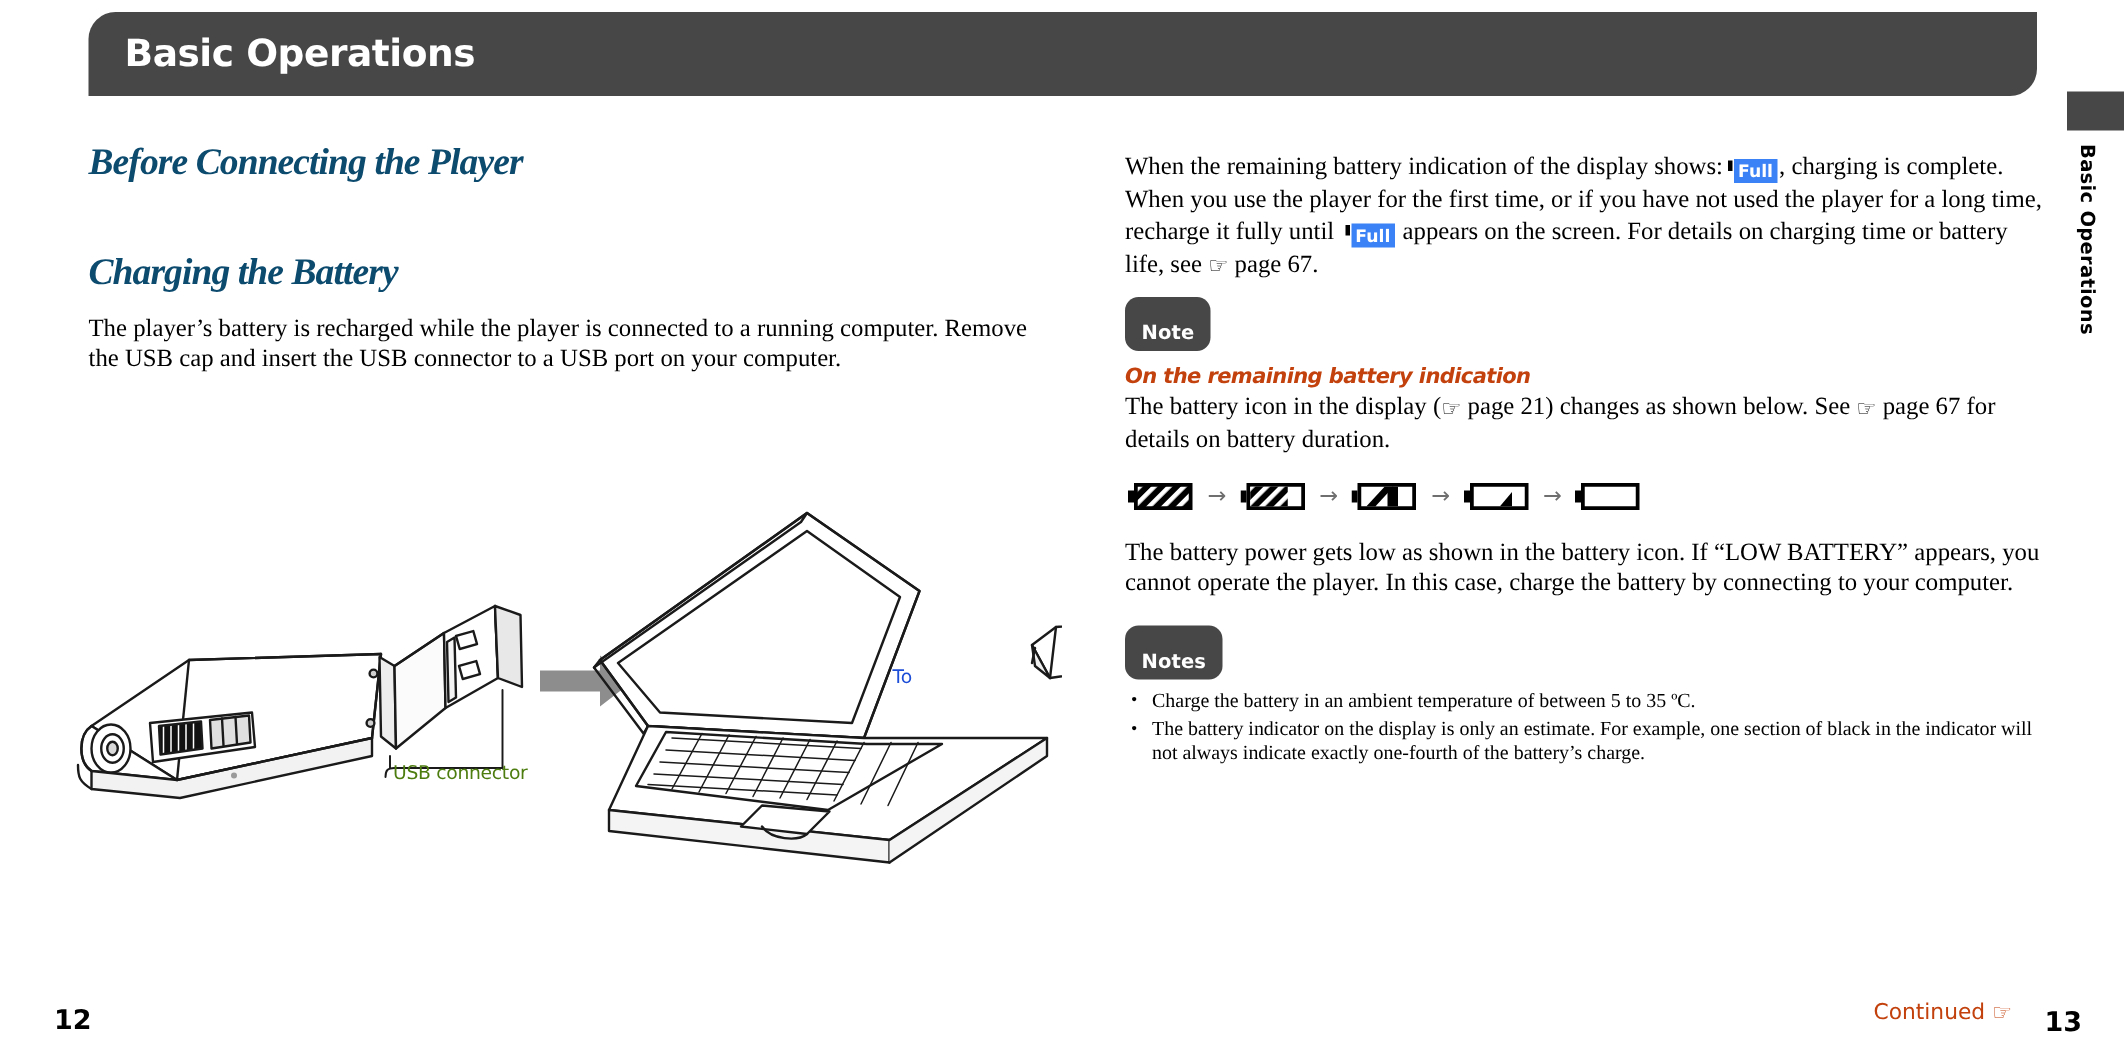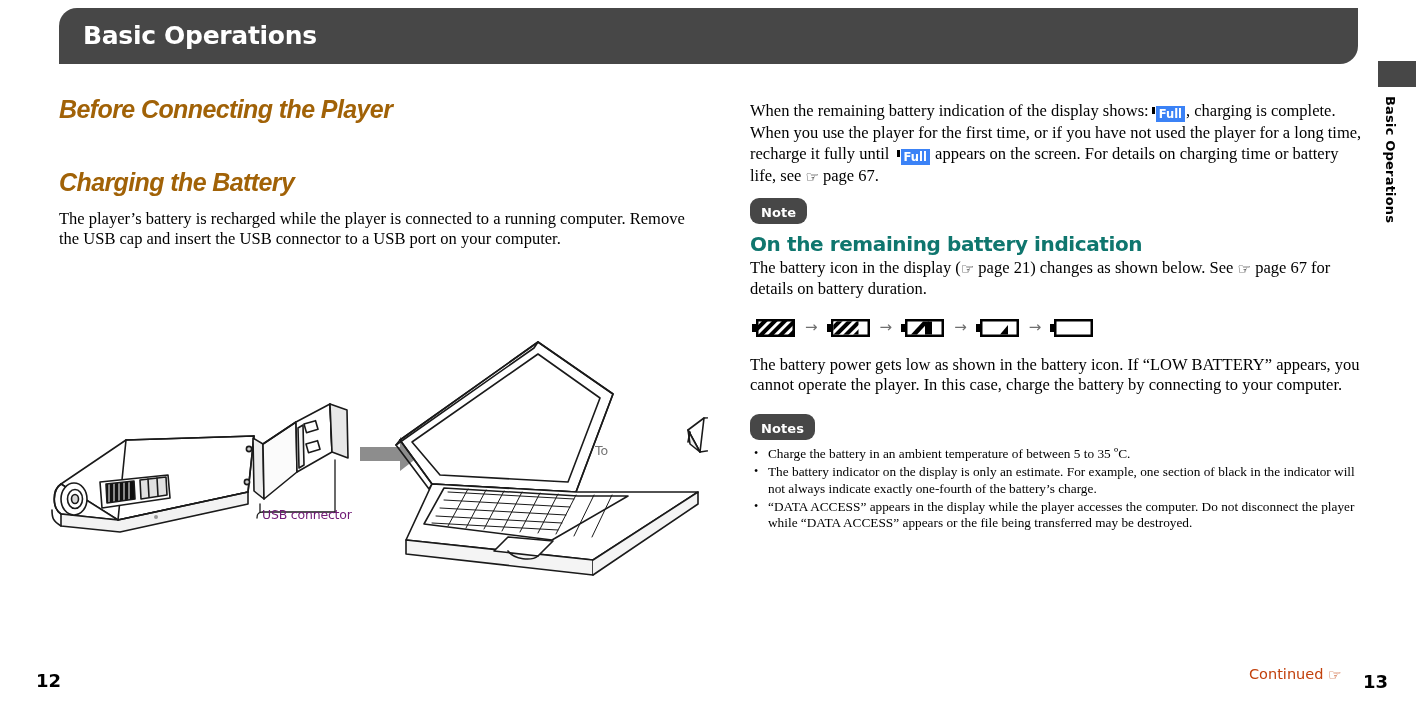--- a/index.html
+++ b/index.html
@@ -78,57 +78,58 @@
   }
   .col-right {
     position: absolute;
     left: 750px;
     top: 101px;
     width: 612px;
   }
 
   h2.sec-head {
     margin: 0 0 13px 0;
-    font-family: Liberation Sans, sans-serif;
+    font-family: Liberation Serif, serif;
     font-style: italic;
     font-weight: bold;
     font-size: 25px;
     letter-spacing: -0.6px;
-    color: #a16207;
+    color: #0c4a6e;
     line-height: 1.05;
   }
   h3.sub-head {
     margin: 9px 0 2px 0;
     font-family: "DejaVu Sans", sans-serif;
     font-weight: bold;
-    font-size: 20px;
+    font-size: 14px;
     letter-spacing: -0.4px;
-    color: #0f766e;
+    color: #c2410c;
     line-height: 1.15;
+    font-style: italic;
   }
   p.body {
     margin: 0 0 0 0;
     font-family: "Liberation Serif", serif;
     font-size: 16.5px;
     line-height: 20.3px;
     color: #000;
   }
   .gap-lg { height: 34px; }
   .gap-md { height: 19px; }
   .gap-sm { height: 11px; }
 
   
   .note-badge {
     display: inline-block;
     background: #474747;
     color: #ffffff;
     font-family: "DejaVu Sans", sans-serif;
     font-weight: bold;
     font-size: 13px;
-    padding: 8px 11px 3px 11px;
+    padding: 18px 11px 3px 11px;
     border-radius: 9px;
     letter-spacing: 0.1px;
     line-height: 1.15;
   }
   ul.notes {
     margin: 6px 0 0 0;
     padding: 0 0 0 16px;
     list-style: none;
   }
   ul.notes > li {
@@ -203,30 +204,30 @@
     width: 660px;
     height: 250px;
   }
   .usb-label {
     position: absolute;
     left: 262px;
     top: 507px;
     font-family: "DejaVu Sans", sans-serif;
     font-size: 12.5px;
     letter-spacing: -0.2px;
-    color: #701a75;
+    color: #4d7c0f;
     white-space: nowrap;
   }
   .to-label {
     position: absolute;
     left: 595px;
     top: 443px;
     font-family: "DejaVu Sans", sans-serif;
     font-size: 12.5px;
-    color: #737373;
+    color: #1d4ed8;
   }
 
   
   .page-num-left {
     position: absolute;
     left: 36px;
     top: 670px;
     font-family: "DejaVu Sans", sans-serif;
     font-weight: bold;
     font-size: 18px;
@@ -523,21 +524,20 @@
     <p class="body">The battery power gets low as shown in the battery icon. If “LOW BATTERY” appears, you cannot operate the player. In this case, charge the battery by connecting to your computer.</p>
 
     <div class="gap-md"></div>
 
     <div>
       <span class="note-badge">Notes</span>
     </div>
     <ul class="notes">
       <li>Charge the battery in an ambient temperature of between 5 to 35 ºC.</li>
       <li>The battery indicator on the display is only an estimate. For example, one section of black in the indicator will not always indicate exactly one-fourth of the battery’s charge.</li>
-      <li>“DATA ACCESS” appears in the display while the player accesses the computer. Do not disconnect the player while “DATA ACCESS” appears or the file being transferred may be destroyed.</li>
     </ul>
   </div>
 
   <div class="page-num-left">12</div>
   <div class="continued">
     <span>Continued</span>
     <span class="ptr">☞</span>
   </div>
   <div class="page-num-right">13</div>
 

